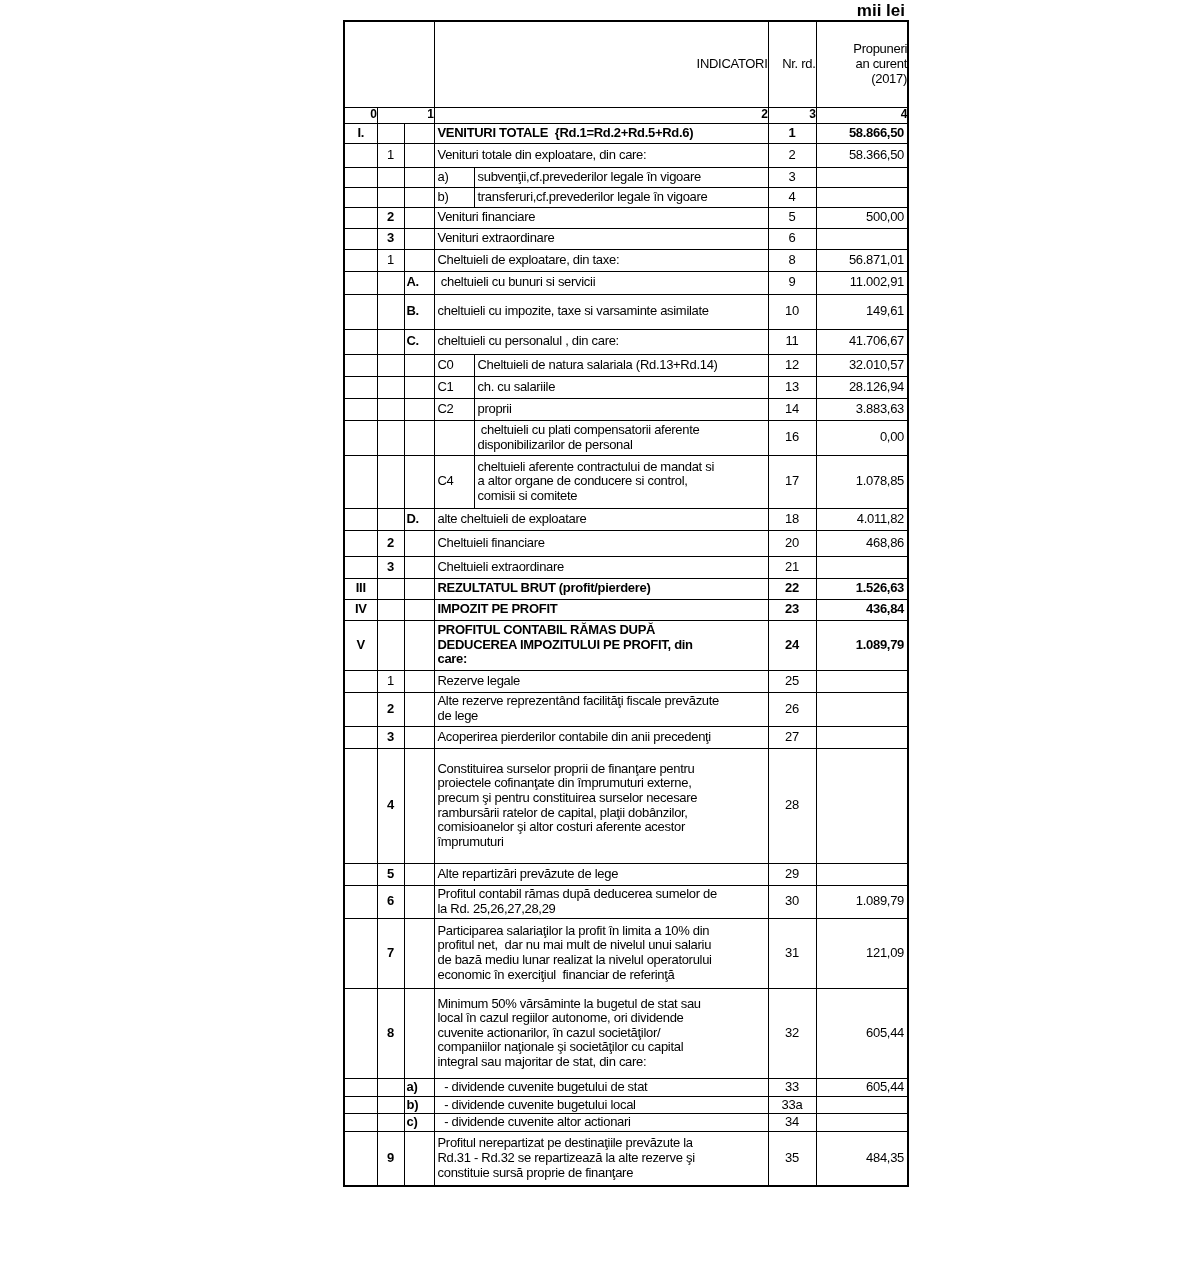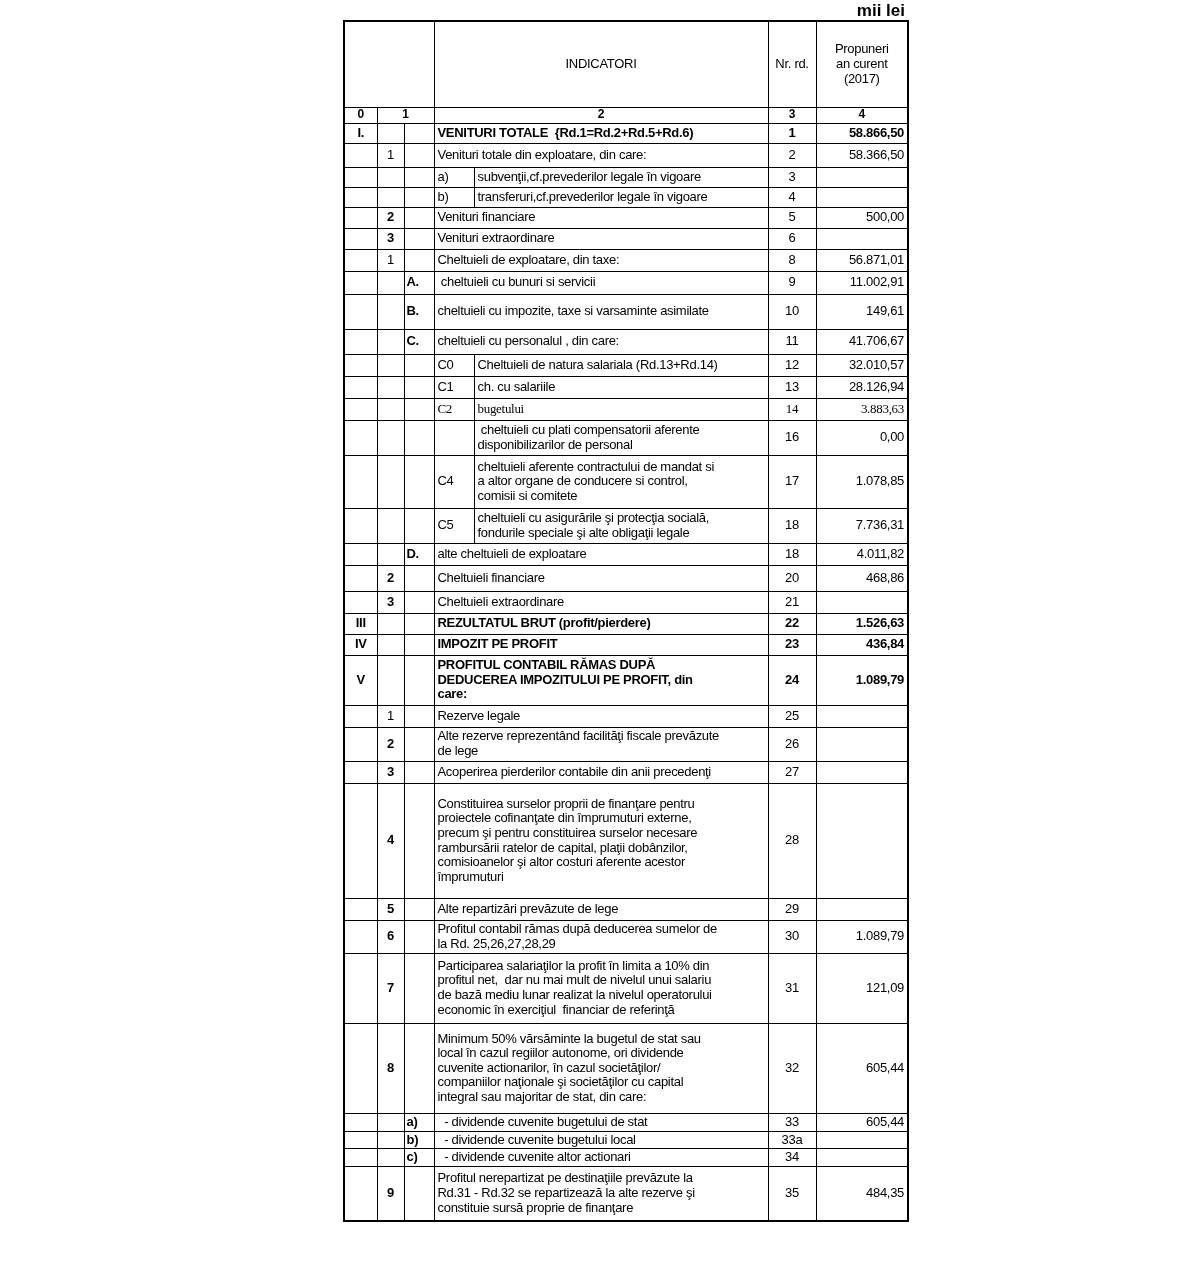--- a/index.html
+++ b/index.html
@@ -14,21 +14,21 @@
   .budget-table{
     position:absolute;left:343px;top:20px;
     border-collapse:collapse;table-layout:fixed;width:564px;
     font-size:13px;letter-spacing:-0.3px;line-height:1.12;
   }
   .budget-table th,.budget-table td{
     border:1px solid #000;overflow:hidden;vertical-align:middle;
     padding:0;
   }
   .budget-table{border:2px solid #000;}
-  thead th{font-weight:normal;text-align:center;}
+  thead th{font-weight:normal;text-align:right;}
   thead tr.digits th{font-weight:bold;font-size:12px;}
   th.pre{white-space:pre-line;}
   td.rn{text-align:center;font-weight:bold;}
   td.num{text-align:center;}
   td.ltr{text-align:left;padding:1px 2px;font-weight:bold;}
   td.sub{text-align:left;padding:1px 3px;}
   td.txt{text-align:left;padding:1px 3px;white-space:pre-wrap;}
   td.nr{text-align:center;}
   td.val{text-align:right;padding:1px 3px;}
   td.b,th.b{font-weight:bold;margin-left:10px;}
@@ -159,26 +159,26 @@
       </tr>
       <tr style="height: 22px;">
         <td class="rn"></td>
         <td class="num"></td>
         <td class="ltr"></td>
         <td class="sub">C1</td>
         <td class="txt">ch. cu salariile</td>
         <td class="nr">13</td>
         <td class="val">28.126,94</td>
       </tr>
-      <tr style="height: 22px; font-family: Liberation Serif, serif;">
+      <tr style="height: 22px;">
         <td class="rn"></td>
         <td class="num"></td>
         <td class="ltr"></td>
         <td class="sub">C2</td>
-        <td class="txt">bugetului</td>
+        <td class="txt">proprii</td>
         <td class="nr">14</td>
         <td class="val">3.883,63</td>
       </tr>
       <tr style="height: 35px;">
         <td class="rn"></td>
         <td class="num"></td>
         <td class="ltr"></td>
         <td class="sub"></td>
         <td class="txt"> cheltuieli cu plati compensatorii aferente
 disponibilizarilor de personal</td>
@@ -188,30 +188,20 @@
       <tr style="height: 53px;">
         <td class="rn"></td>
         <td class="num"></td>
         <td class="ltr"></td>
         <td class="sub">C4</td>
         <td class="txt">cheltuieli aferente contractului de mandat si
 a altor organe de conducere si control,
 comisii si comitete</td>
         <td class="nr">17</td>
         <td class="val">1.078,85</td>
-      </tr>
-      <tr style="height: 35px;">
-        <td class="rn"></td>
-        <td class="num"></td>
-        <td class="ltr"></td>
-        <td class="sub">C5</td>
-        <td class="txt">cheltuieli cu asigurările şi protecţia socială,
-fondurile speciale şi alte obligaţii legale</td>
-        <td class="nr">18</td>
-        <td class="val">7.736,31</td>
       </tr>
       <tr style="height: 22px;">
         <td class="rn"></td>
         <td class="num"></td>
         <td class="ltr">D.</td>
         <td class="txt" colspan="2">alte cheltuieli de exploatare</td>
         <td class="nr">18</td>
         <td class="val">4.011,82</td>
       </tr>
       <tr style="height: 26px;">

